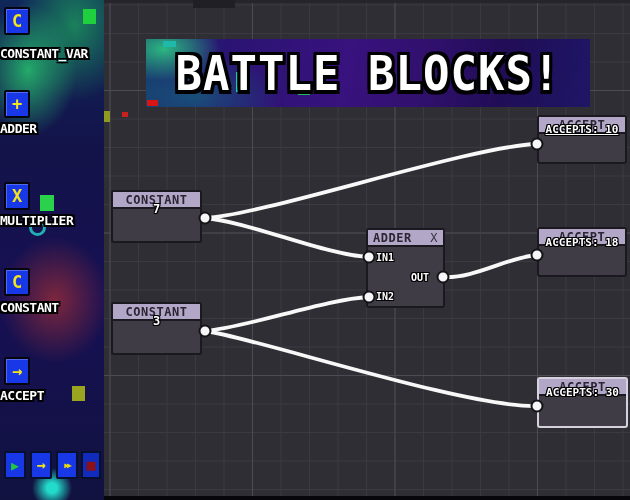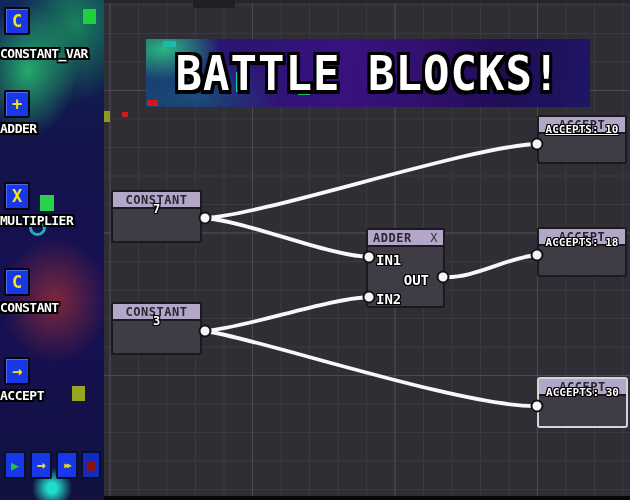--- a/index.html
+++ b/index.html
@@ -57,21 +57,21 @@
   }
   .node-header {
     background:#b2a7c6; color:#2b2534; font-weight:bold; font-size:12px;
     height:17px; line-height:17px; text-align:center; letter-spacing:0.5px;
     border-bottom:2px solid #1a191f; white-space:nowrap; overflow:hidden;
   }
   .node-header.spread { display:flex; justify-content:space-between; padding:0 5px; text-align:left; }
   .node-value {
     position:absolute; left:0; right:0; text-align:center; font-size:12px;
   }
-  .port-label { position:absolute; font-size:14px; }
+  .port-label { position:absolute; font-size:10px; }
   #wires { position:absolute; inset:0; z-index:4; pointer-events:none; }
   .selected { border-color:#d5d1dd; }
 
   
   #sidebar {
     position:absolute; left:0; top:0; width:104px; height:500px; z-index:5;
     background:
       radial-gradient(circle at 52px 488px, rgba(35,230,210,.95) 0 5px, rgba(35,230,210,0) 20px),
       radial-gradient(ellipse 70px 95px at 28px 70px, rgba(38,185,108,.9), rgba(38,185,108,0) 70%),
       radial-gradient(ellipse 85px 110px at 75px 25px, rgba(28,145,92,.85), rgba(28,145,92,0) 70%),

